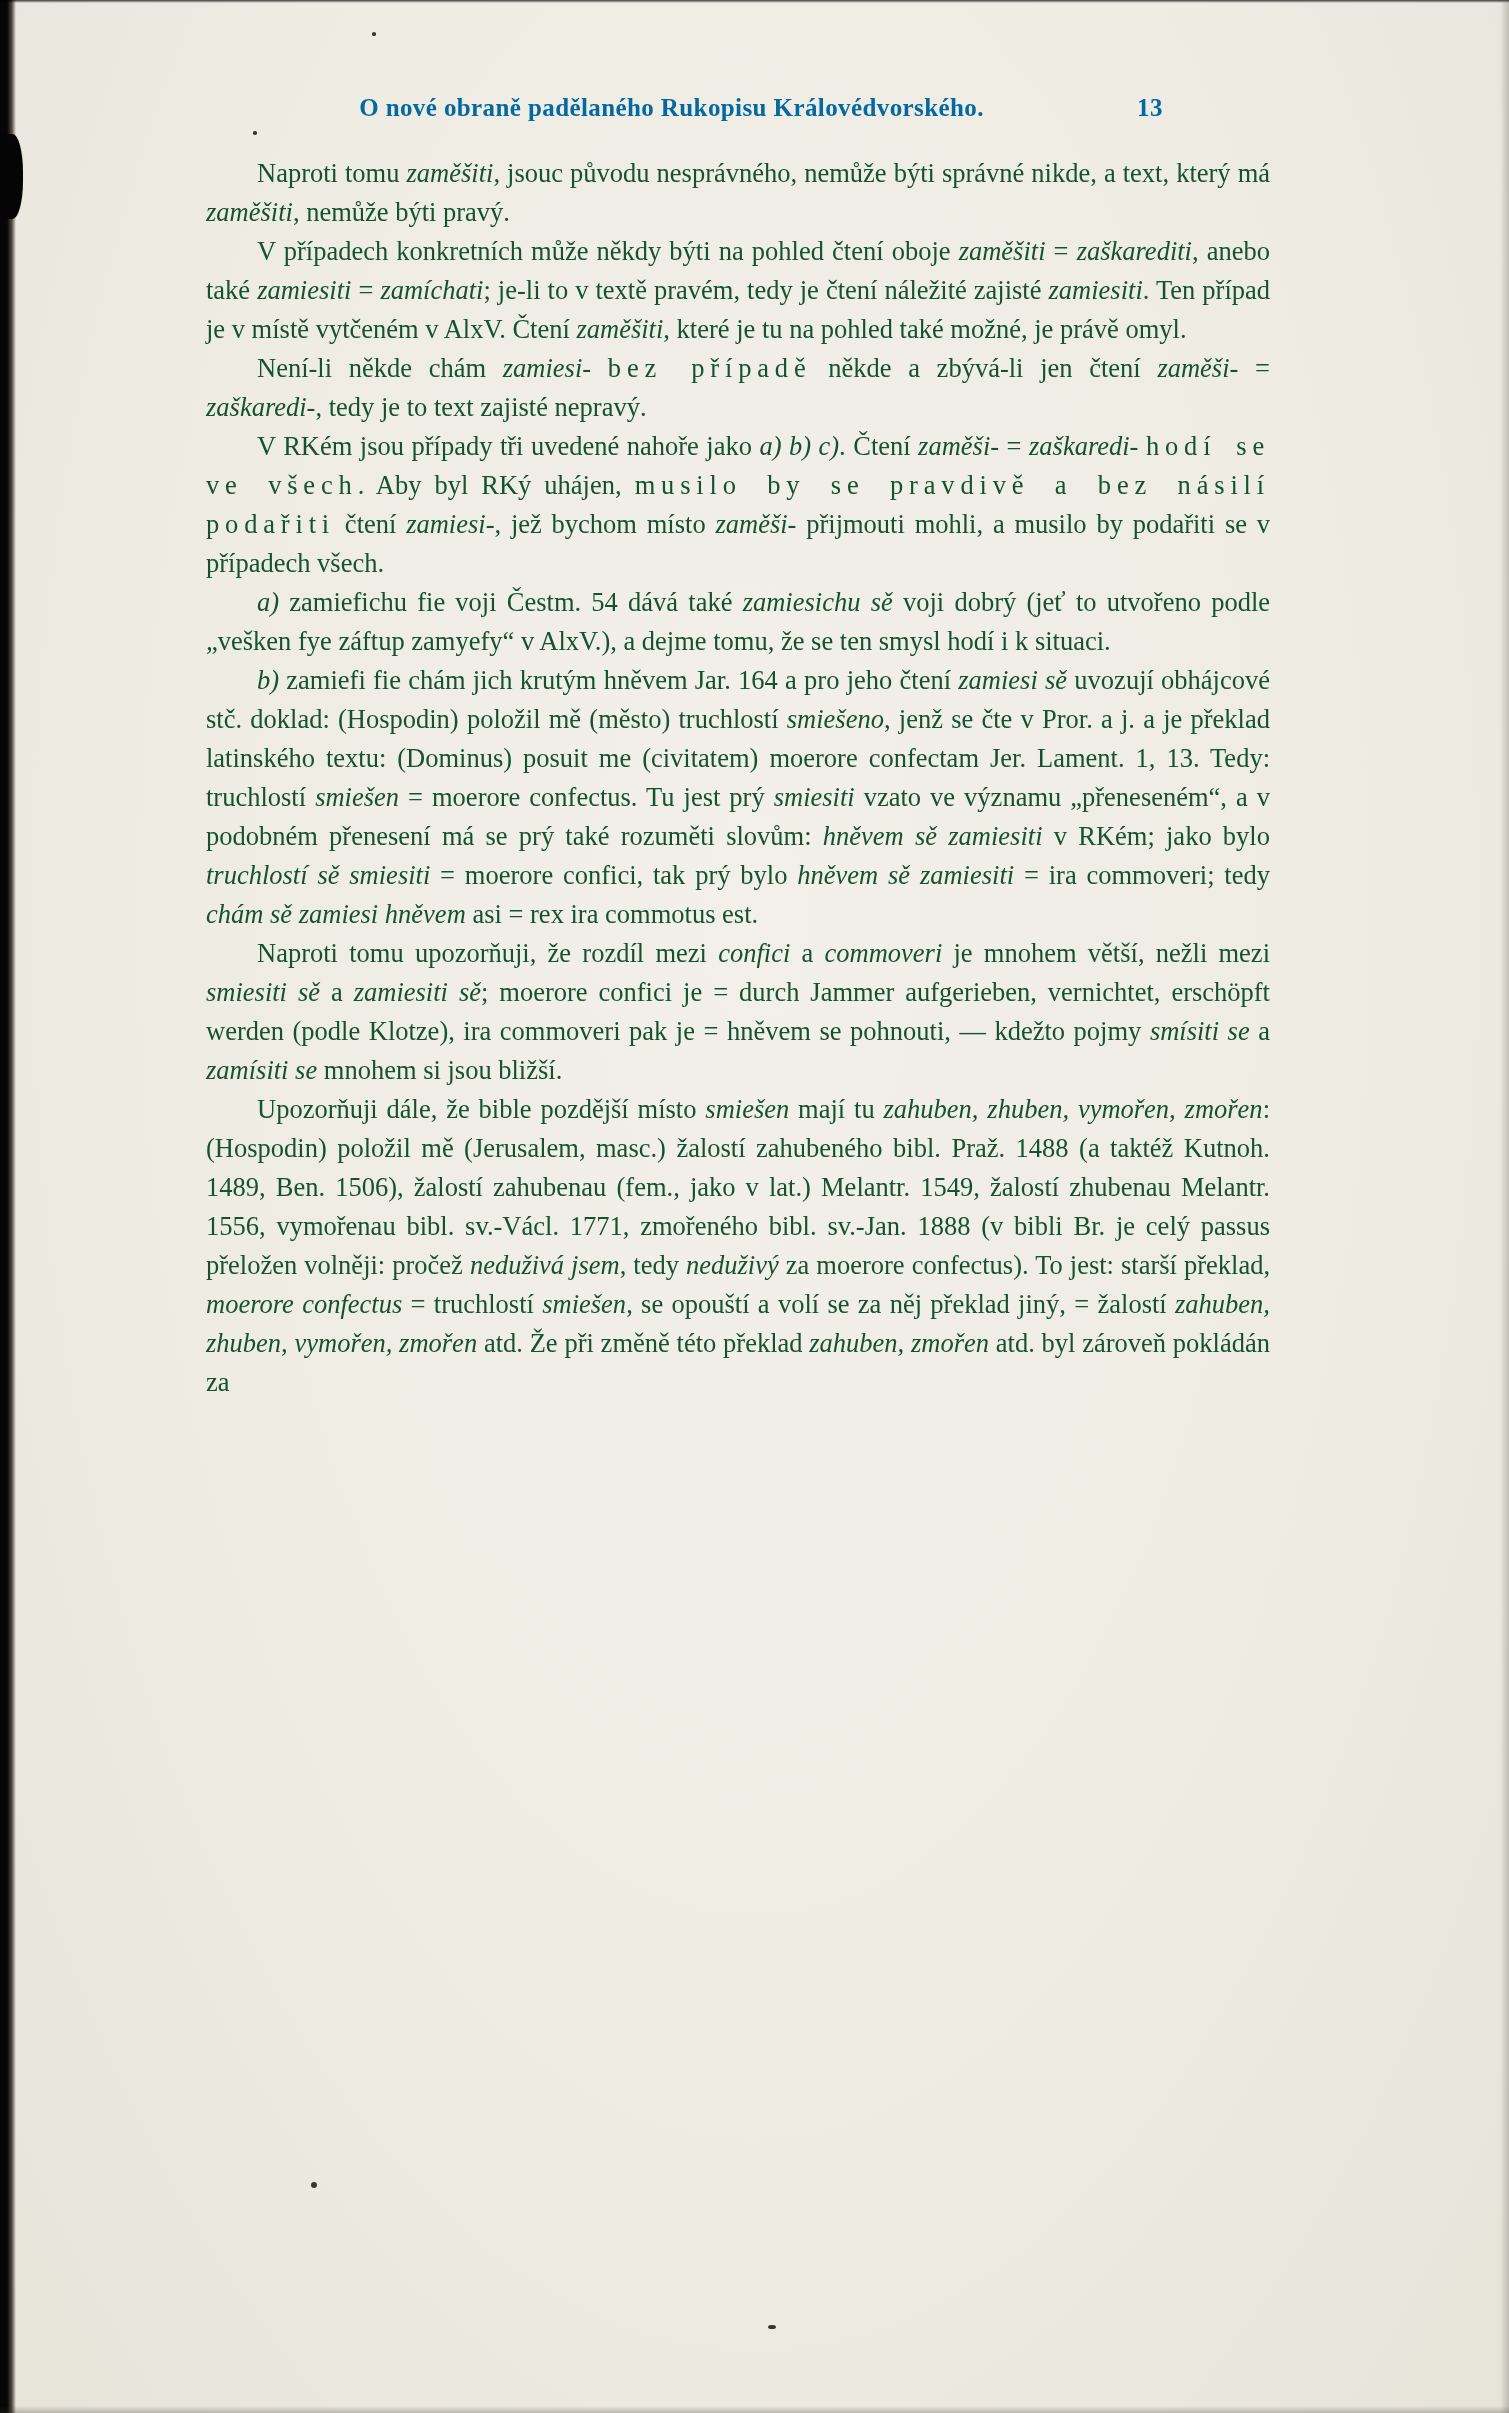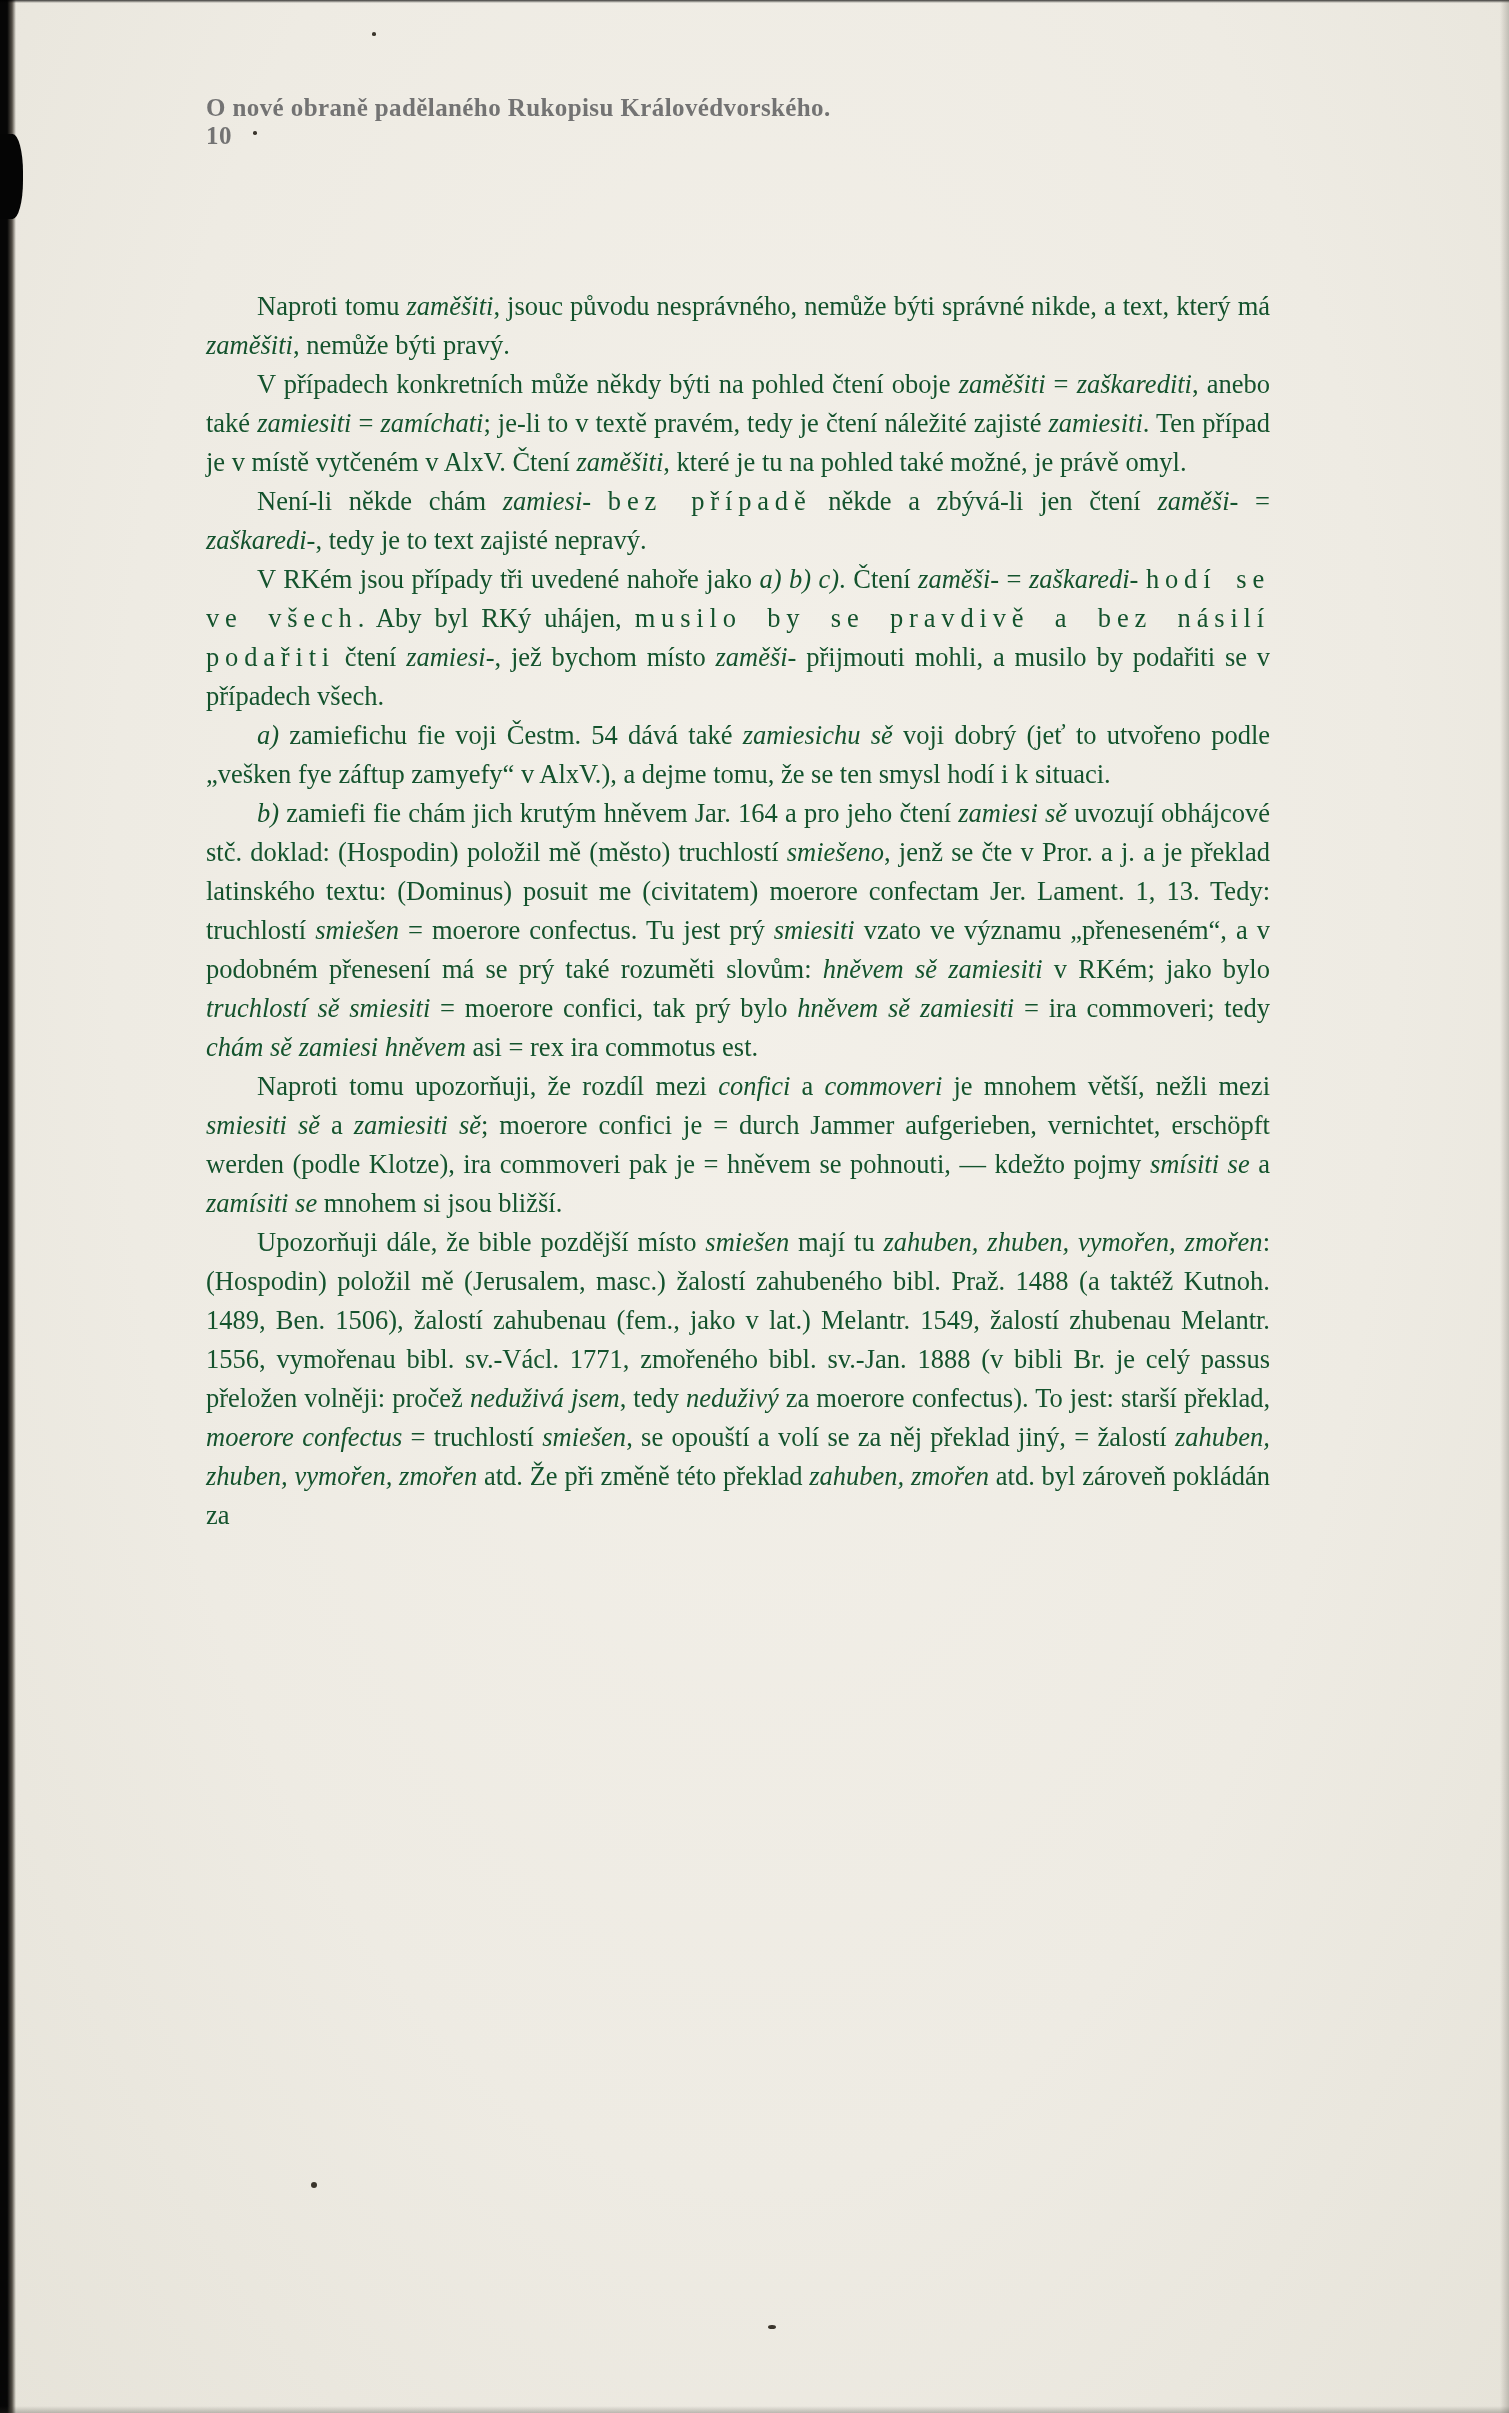--- a/index.html
+++ b/index.html
@@ -45,22 +45,21 @@
     top:94px;
     width:1064px;
   }
   .running-head {
     display:flex;
     align-items:baseline;
     font-weight:bold;
     font-size:25px;
     letter-spacing:0.4px;
     margin-bottom:32px;
-    color:#737373;
-    flex-direction:column;
+    color:#0369a1;
   }
   .rh-title { flex:1 1 auto; text-align:center; }
   .rh-num   { flex:0 0 133px; text-align:left; }
 
   .page-body { }
   .para {
     font-size:26.5px;
     line-height:39px;
     text-align:justify;
     text-indent:51px;
@@ -79,21 +78,21 @@
 <div class="edge-right"></div>
 <div class="edge-bottom"></div>
 <div class="speck s1"></div>
 <div class="speck s2"></div>
 <div class="speck s3"></div>
 <div class="speck s4"></div>
 
 <main class="page-column">
   <header class="running-head">
     <span class="rh-title">O nové obraně padělaného Rukopisu Královédvorského.</span>
-    <span class="rh-num">10</span>
+    <span class="rh-num">13</span>
   </header>
   <section class="page-body">
       <p class="para"><span>Naproti tomu </span><span class="it">zaměšiti</span><span>, jsouc původu nesprávného, nemůže býti správné nikde, a text, který má </span><span class="it">zaměšiti</span><span>, nemůže býti pravý.</span></p>
       <p class="para"><span>V případech konkretních může někdy býti na pohled čtení oboje </span><span class="it">zaměšiti</span><span> = </span><span class="it">zaškarediti</span><span>, anebo také </span><span class="it">zamiesiti</span><span> = </span><span class="it">zamíchati</span><span>; je-li to v textě pravém, tedy je čtení náležité zajisté </span><span class="it">zamiesiti</span><span>. Ten případ je v místě vytčeném v AlxV. Čtení </span><span class="it">zaměšiti</span><span>, které je tu na pohled také možné, je právě omyl.</span></p>
       <p class="para"><span>Není-li někde chám </span><span class="it">zamiesi-</span><span> </span><span class="spaced">bez případě</span><span> někde a zbývá-li jen čtení </span><span class="it">zaměši-</span><span> = </span><span class="it">zaškaredi-</span><span>, tedy je to text zajisté nepravý.</span></p>
       <p class="para"><span>V RKém jsou případy tři uvedené nahoře jako </span><span class="it">a) b) c)</span><span>. Čtení </span><span class="it">zaměši-</span><span> = </span><span class="it">zaškaredi-</span><span> </span><span class="spaced">hodí se ve všech</span><span>. Aby byl RKý uhájen, </span><span class="spaced">musilo by se pravdivě a bez násilí podařiti</span><span> čtení </span><span class="it">zamiesi-</span><span>, jež bychom místo </span><span class="it">zaměši-</span><span> přijmouti mohli, a musilo by podařiti se v případech všech.</span></p>
       <p class="para"><span class="it">a)</span><span> zamiefichu fie voji Čestm. 54 dává také </span><span class="it">zamiesichu sě</span><span> voji dobrý (jeť to utvořeno podle „vešken fye záftup zamyefy“ v AlxV.), a dejme tomu, že se ten smysl hodí i k situaci.</span></p>
       <p class="para"><span class="it">b)</span><span> zamiefi fie chám jich krutým hněvem Jar. 164 a pro jeho čtení </span><span class="it">zamiesi sě</span><span> uvozují obhájcové stč. doklad: (Hospodin) položil mě (město) truchlostí </span><span class="it">smiešeno</span><span>, jenž se čte v Pror. a j. a je překlad latinského textu: (Dominus) posuit me (civitatem) moerore confectam Jer. Lament. 1, 13. Tedy: truchlostí </span><span class="it">smiešen</span><span> = moerore confectus. Tu jest prý </span><span class="it">smiesiti</span><span> vzato ve významu „přeneseném“, a v podobném přenesení má se prý také rozuměti slovům: </span><span class="it">hněvem sě zamiesiti</span><span> v RKém; jako bylo </span><span class="it">truchlostí sě smiesiti</span><span> = moerore confici, tak prý bylo </span><span class="it">hněvem sě zamiesiti</span><span> = ira commoveri; tedy </span><span class="it">chám sě zamiesi hněvem</span><span> asi = rex ira commotus est.</span></p>
       <p class="para"><span>Naproti tomu upozorňuji, že rozdíl mezi </span><span class="it">confici</span><span> a </span><span class="it">commoveri</span><span> je mnohem větší, nežli mezi </span><span class="it">smiesiti sě</span><span> a </span><span class="it">zamiesiti sě</span><span>; moerore confici je = durch Jammer aufgerieben, vernichtet, erschöpft werden (podle Klotze), ira commoveri pak je = hněvem se pohnouti, — kdežto pojmy </span><span class="it">smísiti se</span><span> a </span><span class="it">zamísiti se</span><span> mnohem si jsou bližší.</span></p>
       <p class="para"><span>Upozorňuji dále, že bible pozdější místo </span><span class="it">smiešen</span><span> mají tu </span><span class="it">zahuben, zhuben, vymořen, zmořen</span><span>: (Hospodin) položil mě (Jerusalem, masc.) žalostí zahubeného bibl. Praž. 1488 (a taktéž Kutnoh. 1489, Ben. 1506), žalostí zahubenau (fem., jako v lat.) Melantr. 1549, žalostí zhubenau Melantr. 1556, vymořenau bibl. sv.-Václ. 1771, zmořeného bibl. sv.-Jan. 1888 (v bibli Br. je celý passus přeložen volněji: pročež </span><span class="it">neduživá jsem</span><span>, tedy </span><span class="it">neduživý</span><span> za moerore confectus). To jest: starší překlad, </span><span class="it">moerore confectus</span><span> = truchlostí </span><span class="it">smiešen</span><span>, se opouští a volí se za něj překlad jiný, = žalostí </span><span class="it">zahuben, zhuben, vymořen, zmořen</span><span> atd. Že při změně této překlad </span><span class="it">zahuben, zmořen</span><span> atd. byl zároveň pokládán za</span></p>

